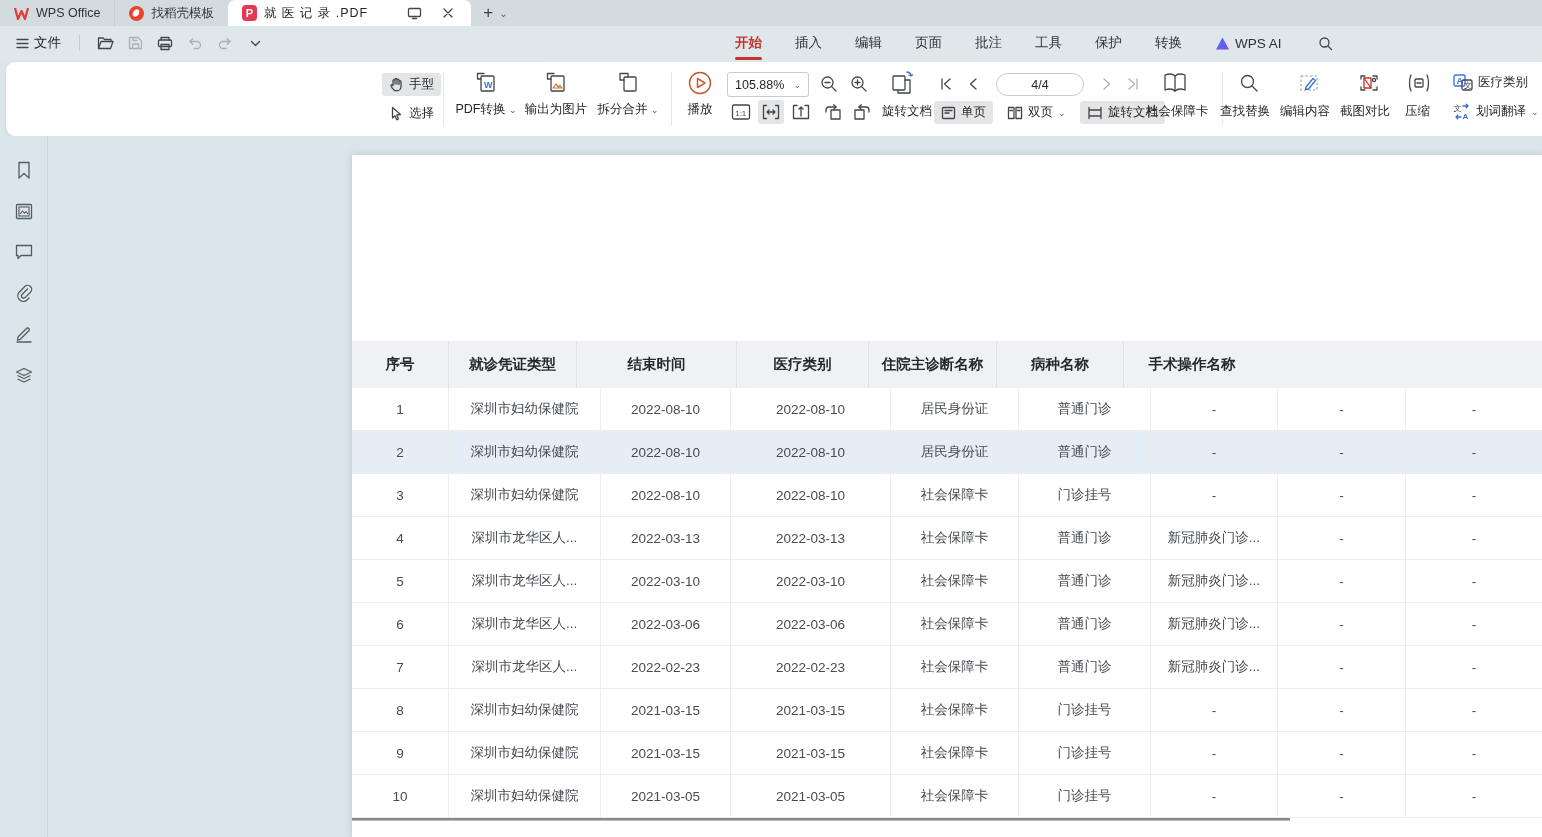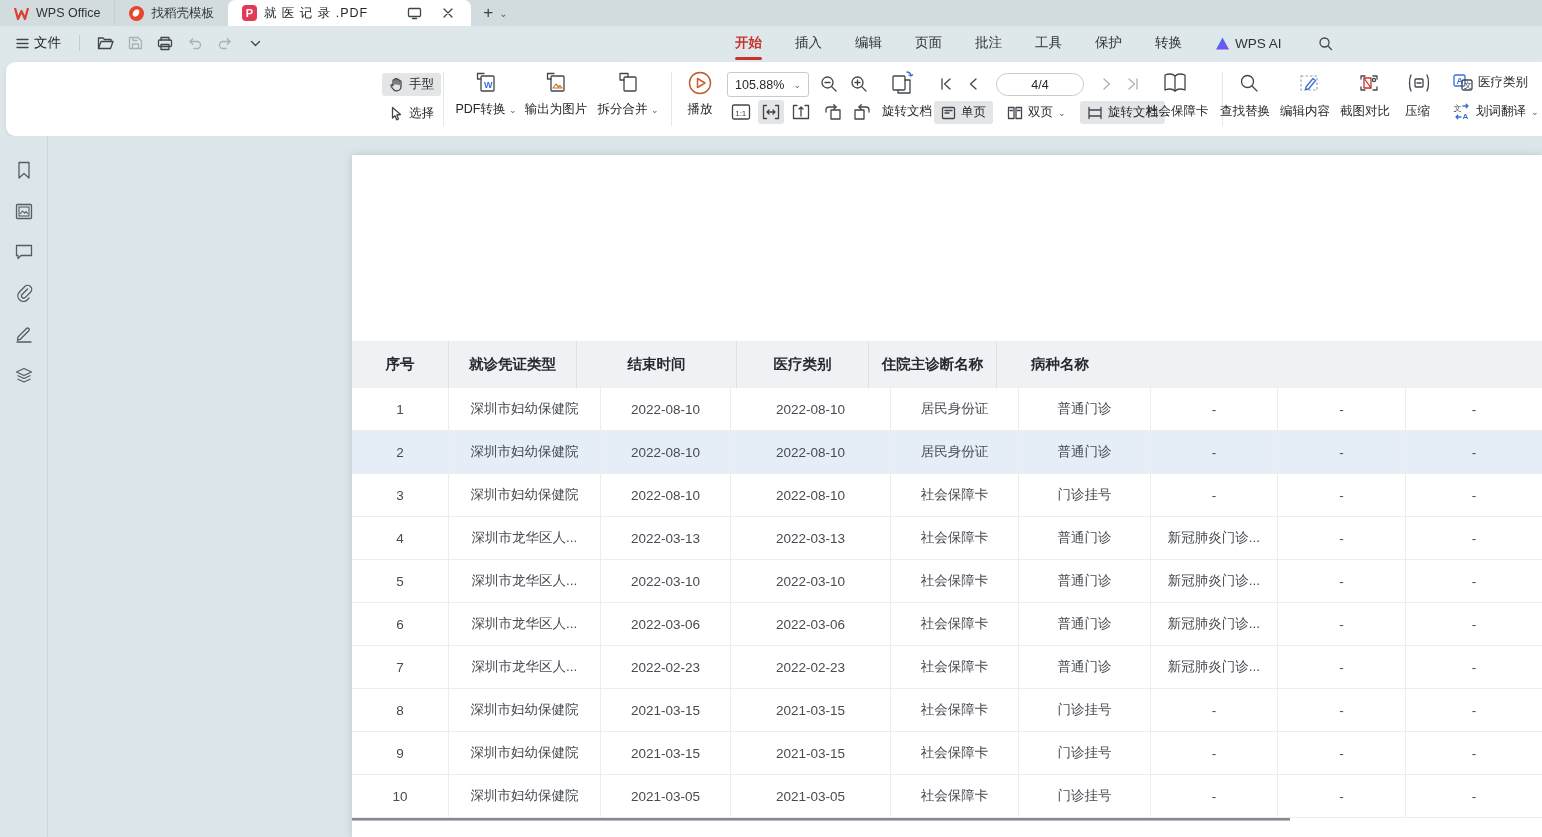--- a/index.html
+++ b/index.html
@@ -491,20 +491,21 @@
 
     <div class="page">
       <div class="dtable">
         <div class="thead">
             <div class="th" style="width: 96px;">序号</div>
             <div class="th" style="width: 128px;">就诊凭证类型</div>
             <div class="th" style="width: 160px;">结束时间</div>
             <div class="th" style="width: 132px;">医疗类别</div>
             <div class="th" style="width: 128px;">住院主诊断名称</div>
             <div class="th" style="width: 127px;">病种名称</div>
+            <div class="th" style="width: 137px;">手术操作名称</div>
           </div>
         <div>
             <div class="tr">
               <div class="td" style="width: 96px;">1</div>
               <div class="td" style="width: 152px;">深圳市妇幼保健院</div>
               <div class="td" style="width: 130px;">2022-08-10</div>
               <div class="td" style="width: 160px;">2022-08-10</div>
               <div class="td" style="width: 128px;">居民身份证</div>
               <div class="td" style="width: 132px;">普通门诊</div>
               <div class="td" style="width: 127px;">-</div>

